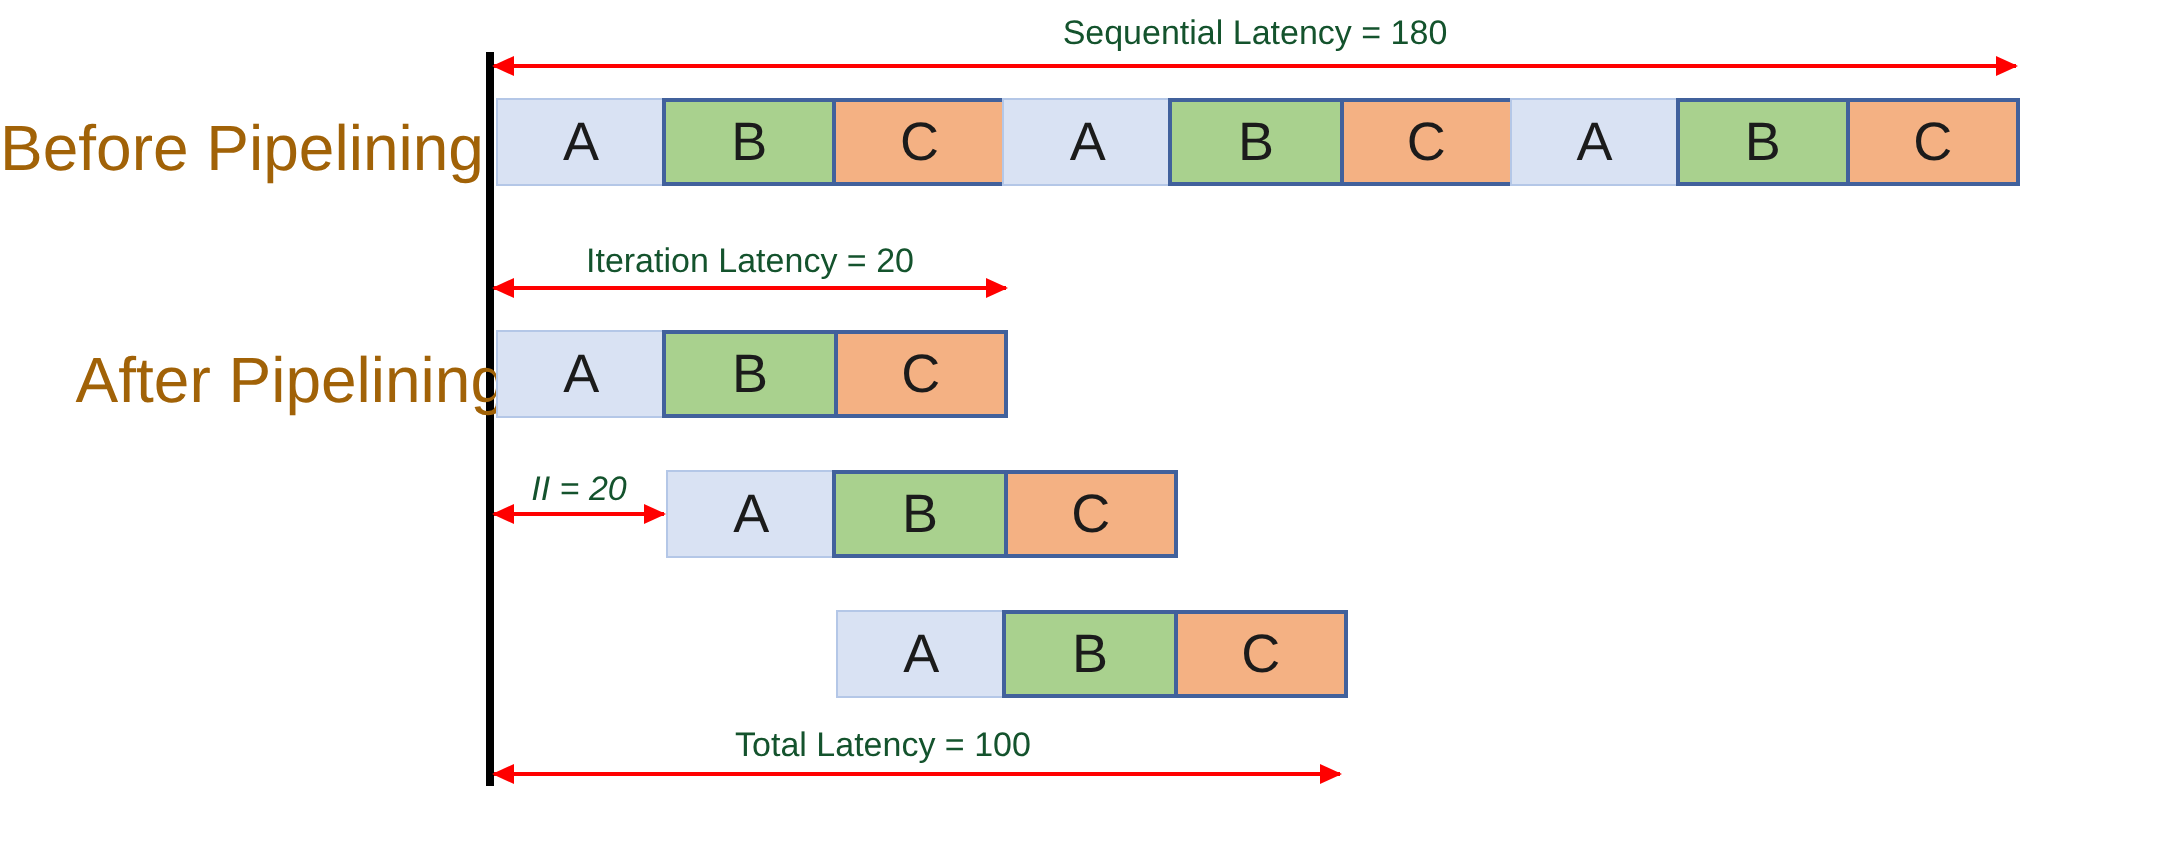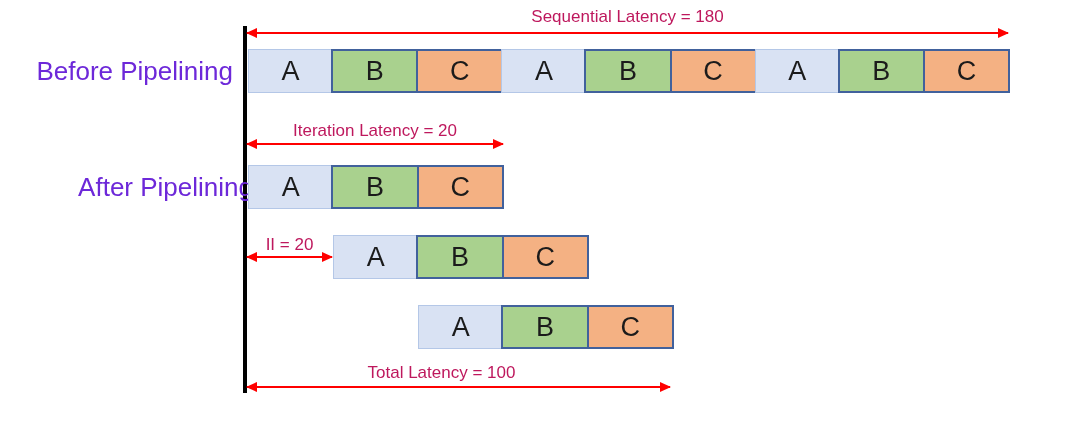--- a/index.html
+++ b/index.html
@@ -64,35 +64,35 @@
   #arrow-seq   { left: 247px; top: 32px;  width: 761px; }
   #arrow-iter  { left: 247px; top: 143px; width: 256px; }
   #arrow-ii    { left: 247px; top: 256px; width: 85px; }
   #arrow-total { left: 247px; top: 386px; width: 423px; }
 
   
   .annotation {
     position: absolute;
     text-align: center;
     font-size: 17px;
-    color: #be185d;
+    color: #14532d;
     white-space: nowrap;
   }
   #lbl-seq   { left: 247px; width: 761px; top: 7px; }
   #lbl-iter  { left: 247px; width: 256px; top: 121px; }
-  #lbl-ii    { left: 222px; width: 135px; top: 235px; }
+  #lbl-ii    { left: 222px; width: 135px; top: 235px; font-style: italic; }
   #lbl-total { left: 230px; width: 423px; top: 363px; }
 
   
   .side-label {
     position: absolute;
     left: 0; width: 233px;
     text-align: right;
-    font-size: 26px;
-    color: #6d28d9;
+    font-size: 32px;
+    color: #a16207;
     white-space: nowrap;
   }
   #lbl-before { top: 56px; }
   #lbl-after  { top: 172px; margin-left: 20px; }
 </style>
 </head>
 <body>
 
 <div class="canvas">
 

